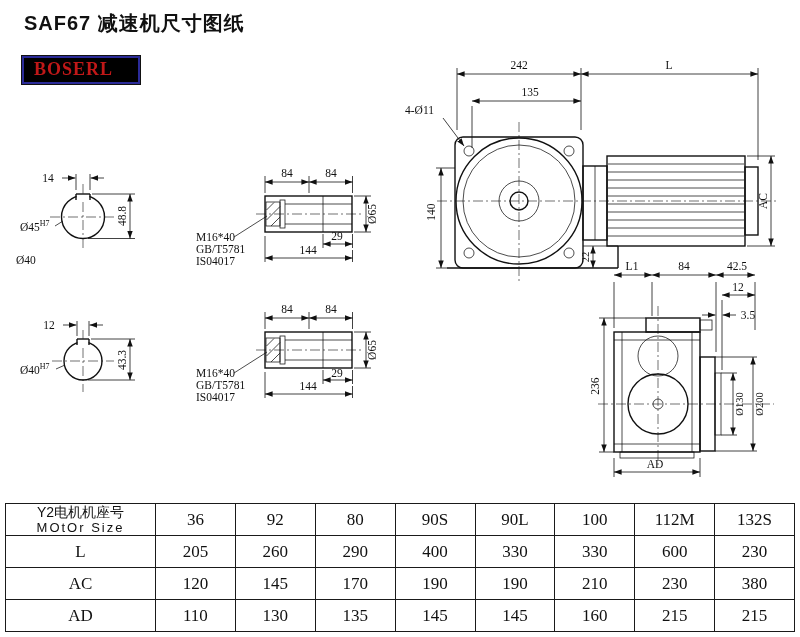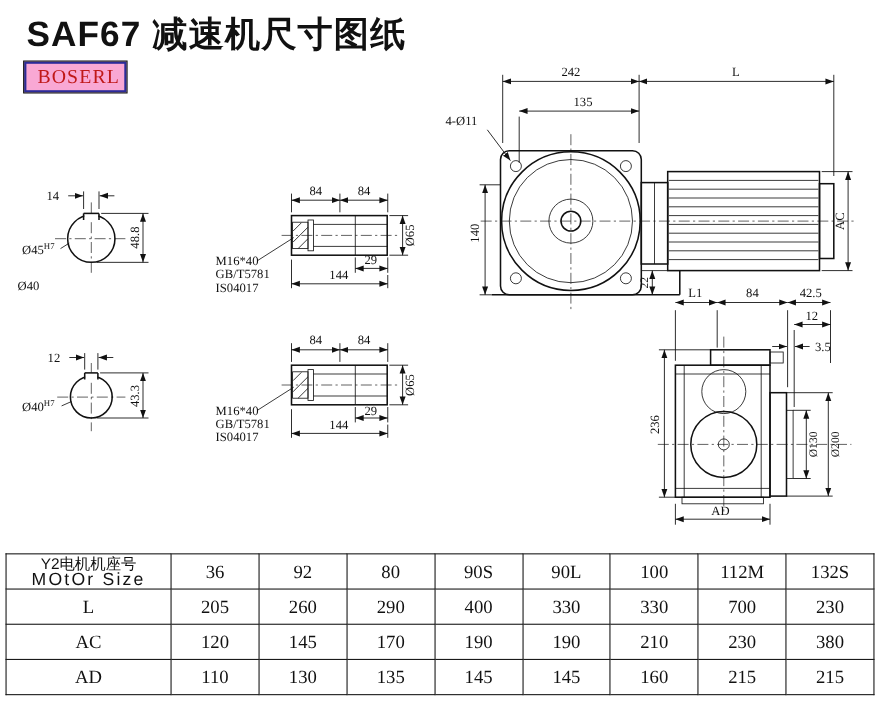--- a/index.html
+++ b/index.html
@@ -1,37 +1,37 @@
 <!DOCTYPE html>
 <html><head>
 <meta charset="utf-8">
 <style>
   html,body { margin:0; padding:0; background:#fff; }
   #page { position:relative; width:800px; height:637px; background:#fff; overflow:hidden;
           font-family:"Liberation Sans", sans-serif; color:#111; }
-  #title { position:absolute; left:24px; top:10px; font-size:32px; font-weight:bold;
+  #title { position:absolute; left:24px; top:10px; font-size:20px; font-weight:bold;
            letter-spacing:1px; color:#111; }
   #logo { position:absolute; left:22px; top:56px; border:2px solid #2b2b99; outline:1px solid #111;
-          padding:1px 4px 2px 10px; font-family:"Liberation Serif", serif; font-size:18px;
-          font-weight:normal; color:#c01818; letter-spacing:1px; background:#f9a8d4; }
+          padding:1px 25px 2px 10px; font-family:"Liberation Serif", serif; font-size:18px;
+          font-weight:bold; color:#c01818; letter-spacing:1px; background:#000000; }
   svg { position:absolute; left:0; top:0; }
   svg text { font-family:"Liberation Serif", serif; font-size:11.5px; fill:#111; }
   .ol { fill:none; stroke:#111; stroke-width:1.4; }
   .tl { fill:none; stroke:#111; stroke-width:0.75; }
   .cl { fill:none; stroke:#111; stroke-width:0.6; stroke-dasharray:10 3 2 3; }
   .dim,.ext,.ldr { fill:none; stroke:#111; stroke-width:0.8; }
   .sup { font-size:8px; }
   .small { font-size:10.5px; }
   #dim-table { position:absolute; left:5px; top:503px; width:790px; border-collapse:collapse;
                table-layout:fixed; font-family:"Liberation Serif", serif; }
   #dim-table td, #dim-table th { border:1.6px solid #1a1a1a; text-align:center; vertical-align:middle;
                padding:0; height:31px; font-size:17px; font-weight:normal; color:#111; }
   #dim-table th.first { font-family:"Liberation Sans", sans-serif;margin-top:16px; }
   .hdr-cn { font-size:14px; line-height:17px; }
-  .hdr-en { font-size:16px; line-height:14px; letter-spacing:2px; }
+  .hdr-en { font-size:13px; line-height:14px; letter-spacing:2px; }
 </style>
 </head>
 <body>
 
 <div id="page">
 
   <div id="title">SAF67 减速机尺寸图纸</div>
   <div id="logo">BOSERL</div>
 
   <svg width="800" height="500" viewBox="0 0 800 500">
@@ -325,21 +325,21 @@
       <td>132S</td>
     </tr>
     <tr>
       <th>L</th>
       <td>205</td>
       <td>260</td>
       <td>290</td>
       <td>400</td>
       <td>330</td>
       <td>330</td>
-      <td>700</td>
+      <td>600</td>
       <td>230</td>
     </tr>
     <tr>
       <th>AC</th>
       <td>120</td>
       <td>145</td>
       <td>170</td>
       <td>190</td>
       <td>190</td>
       <td>210</td>

